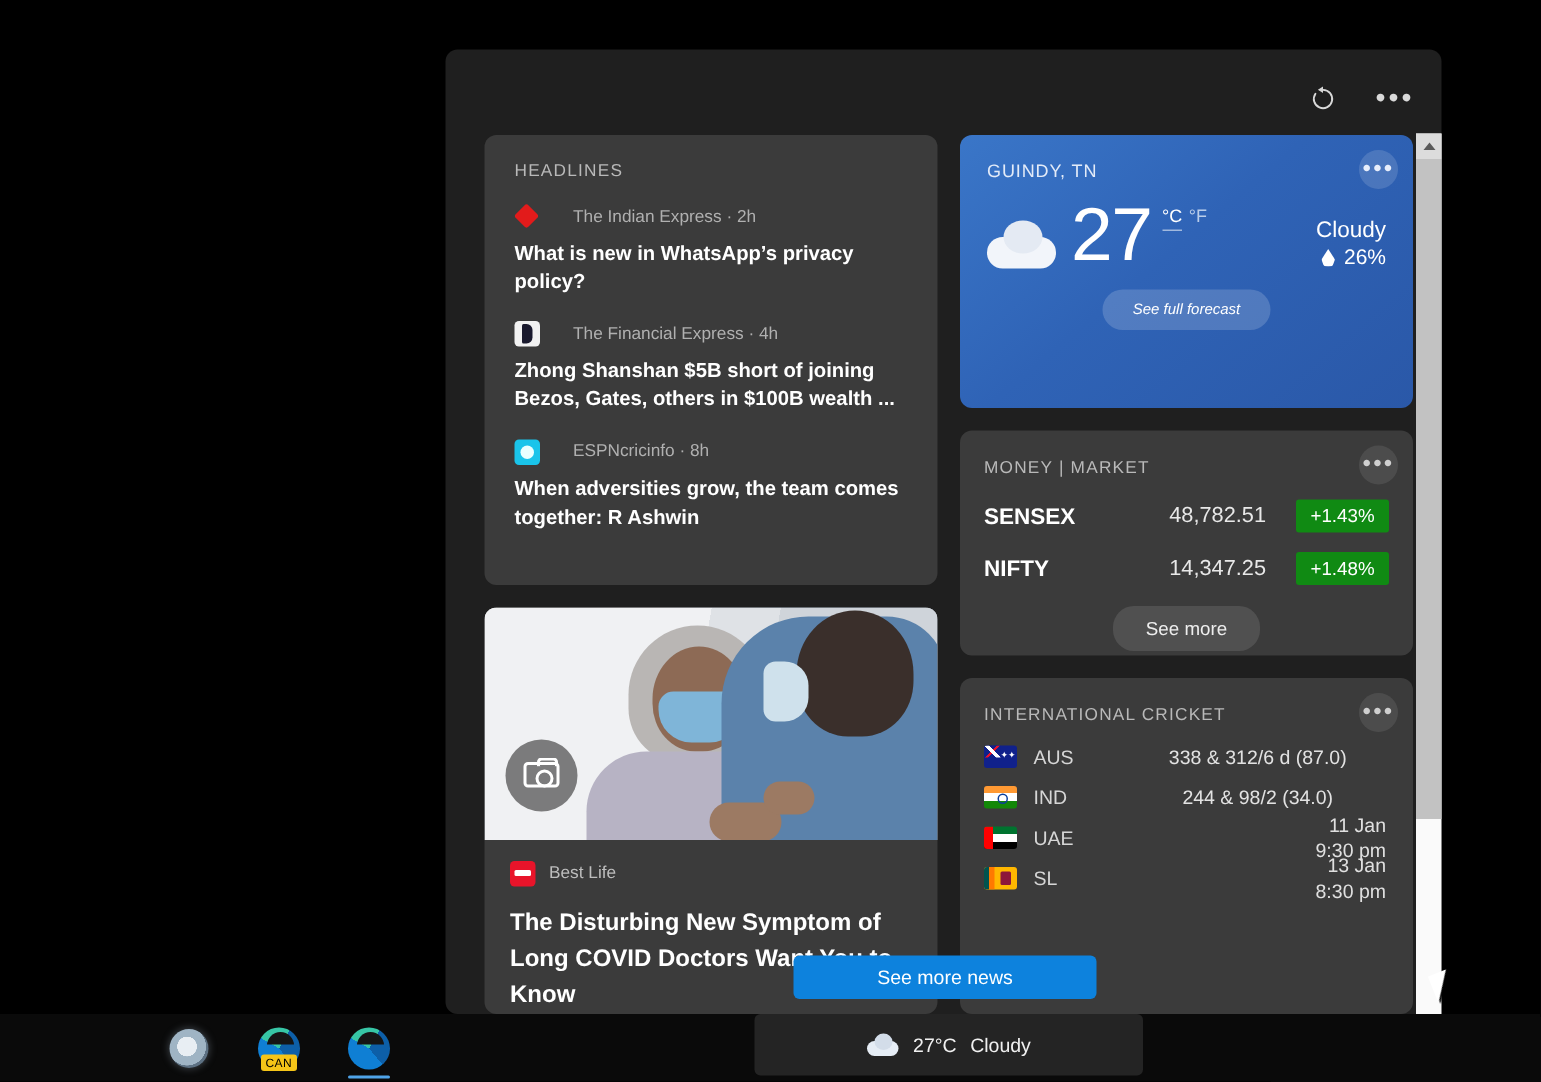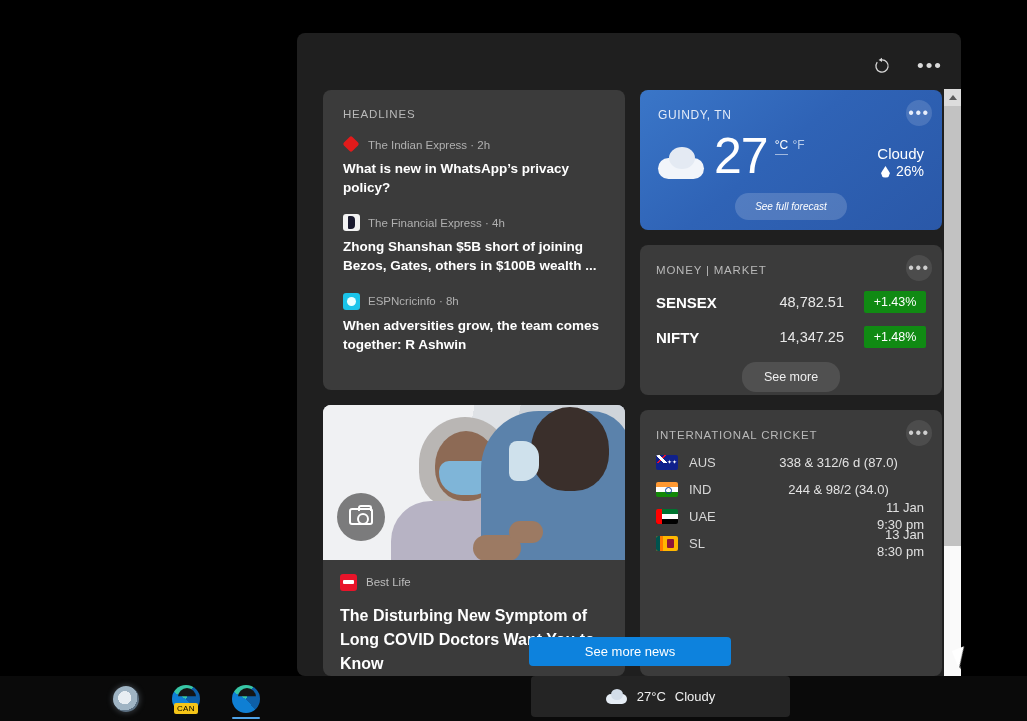--- a/index.html
+++ b/index.html
@@ -53,21 +53,21 @@
     display:flex; align-items:center; justify-content:center;
     cursor:pointer;
   }
   .card-menu .dots-h { font-size:16px; letter-spacing:1.5px; color:#cfcfcf; }
 
   
   .headlines { padding:18px 20px 20px 20px; }
   .headlines .card-title { display:block; margin-bottom:16px; }
   .hl-item { margin-bottom:17px; }
   .hl-item:last-child { margin-bottom:16px; }
-  .hl-src { display:flex; align-items:center; gap:8px; margin-bottom:6px; }
+  .hl-src { display:flex; align-items:center; gap:22px; margin-bottom:6px; }
   .src-ico { width:17px; height:17px; border-radius:3px; flex:0 0 auto; position:relative; }
   .src-ico.indian-express { background:transparent; }
   .src-ico.indian-express:after {
     content:""; position:absolute; left:2px; top:2px; width:12px; height:12px;
     background:#e21b1b; transform:rotate(45deg); border-radius:2px;
   }
   .src-ico.financial-express { background:#f2f2f2; }
   .src-ico.financial-express:after {
     content:""; position:absolute; left:5px; top:2px; width:7px; height:13px;
     background:#1a1a2e; border-radius:1px 4px 4px 1px;
@@ -136,21 +136,21 @@
   .src-ico.bestlife:after {
     content:""; position:absolute; left:3px; top:6px; width:11px; height:4px;
     background:#fff; border-radius:1px;
   }
   .news-src-name { font-size:11.5px; color:#bdbdbd; }
   .news-headline { font-size:16px; font-weight:bold; color:#fff; line-height:1.5; }
 
   
   .weather {
     background:linear-gradient(140deg,#3a76c8 0%,#2f63b6 45%,#2a58a8 100%);
-    height:140px; padding:15px 18px 0 18px;
+    height:182px; padding:15px 18px 0 18px;
   }
   .weather .card-title { color:#e3ebf8; letter-spacing:.6px; font-size:12px; }
   .weather .card-menu { background:rgba(255,255,255,.14); }
   .weather .card-menu .dots-h { color:#e8eefb; }
   .w-main { display:flex; align-items:flex-start; margin-top:8px; }
   .w-cloud { position:relative; width:50px; height:38px; margin-top:12px; }
   .w-cloud:before {
     content:""; position:absolute; left:0; bottom:2px; width:46px; height:21px;
     background:#f2f5fa; border-radius:11px;
   }
@@ -297,21 +297,21 @@
     position:absolute; left:6px; bottom:3px;
     background:#f5c518; color:#000;
     font-size:8px; font-weight:normal;
     padding:1px 3px; border-radius:2px; letter-spacing:.3px;margin-top:41px;
   }
   .tb-underline {
     position:absolute; left:4px; bottom:-2px; width:28px; height:2px;
     background:#4fa3e8; border-radius:1px;
   }
   .tb-weather {
-    position:absolute; left:531px; top:0px;
+    position:absolute; left:503px; top:0px;
     width:259px; height:41px;
     background:#242424; border-radius:4px;
     display:flex; align-items:center; justify-content:center; gap:9px;
     cursor:pointer;
   }
   .tb-w-cloud { position:relative; width:22px; height:16px; }
   .tb-w-cloud:before {
     content:""; position:absolute; left:0; bottom:1px; width:21px; height:10px;
     background:#e6edf5; border-radius:5px;
   }

